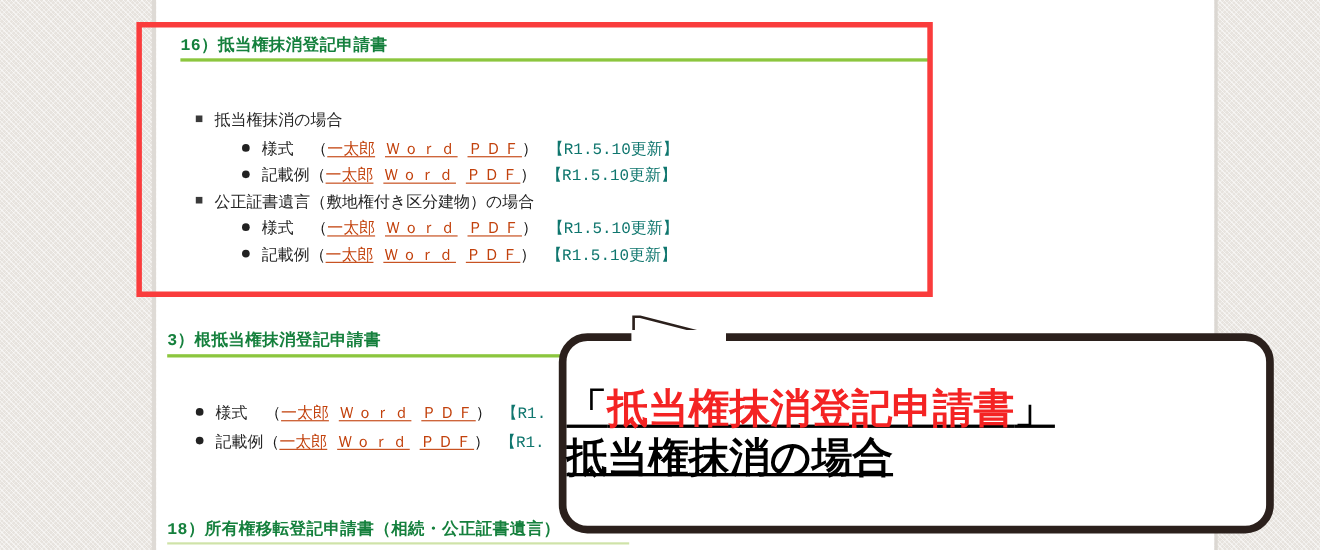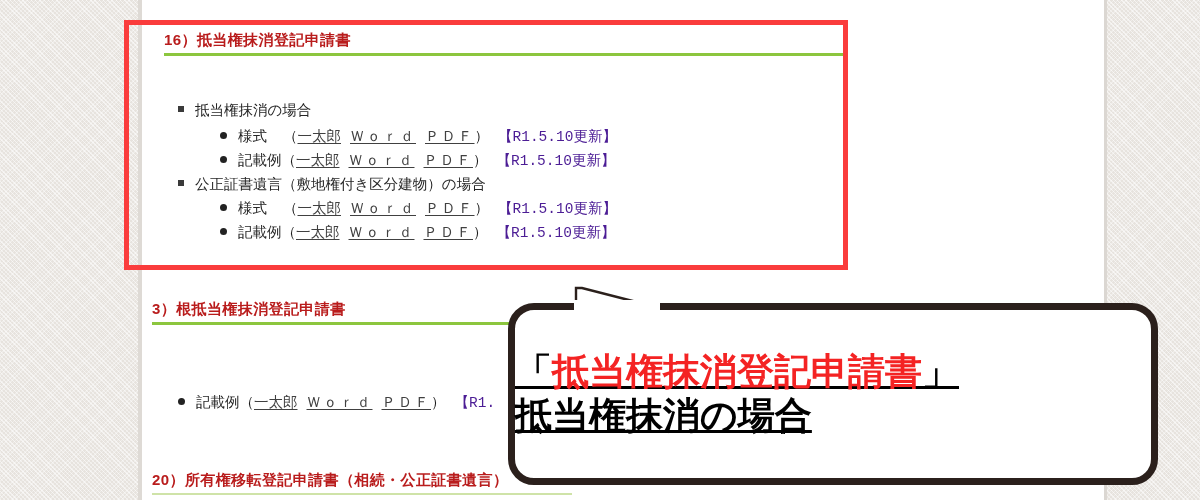--- a/index.html
+++ b/index.html
@@ -66,21 +66,22 @@
     height: 500px;
     color: #262626;
   }
 
   .sec-head {
     position: absolute;
     font-weight: bold;
     font-size: 15px;
     letter-spacing: 0.4px;
     white-space: nowrap;
-    color: #b91c1c;
+    color: #15803d;
+    font-family: Liberation Mono, monospace;
   }
   .sec-rule {
     position: absolute;
     height: 3px;
     background: #8cc63e;
   }
 
   .bullet-row {
     position: absolute;
     white-space: nowrap;
@@ -108,27 +109,27 @@
     background: #222;
     vertical-align: middle;
     margin-right: 11px;
     position: relative;
     top: -2px;
   }
 
   .lbl { color: #262626; }
   .paren { color: #1a1a1a; }
   .lnk {
-    color: #404040;
+    color: #c2410c;
     text-decoration: underline;
     text-underline-offset: 2px;
     letter-spacing: 2px;
   }
   .lnk.jp { letter-spacing: 0px; }
-  .note { color: #4c1d95; }
+  .note { color: #0f766e; }
   .sp-wide { display: inline-block; width: 16px; }
   .sp-mid  { display: inline-block; width: 9px; }
 
   
   .red-box {
     position: absolute;
     left: 124px;
     top: 20px;
     width: 724px;
     height: 250px;
@@ -225,26 +226,29 @@
       <span class="mk-dot"></span><span class="lbl">様式</span><span class="sp-wide"></span><span class="paren">（</span><a class="lnk jp" href="#">一太郎</a><span class="sp-mid"></span><a class="lnk" href="#">Ｗｏｒｄ</a><span class="sp-mid"></span><a class="lnk" href="#">ＰＤＦ</a><span class="paren">）</span><span class="sp-mid"></span><span class="note">【R1.5.10更新】</span>
     </div>
 
     <div class="bullet-row lvl2" style="left:78px; top:226px;">
       <span class="mk-dot"></span><span class="lbl">記載例</span><span class="paren">（</span><a class="lnk jp" href="#">一太郎</a><span class="sp-mid"></span><a class="lnk" href="#">Ｗｏｒｄ</a><span class="sp-mid"></span><a class="lnk" href="#">ＰＤＦ</a><span class="paren">）</span><span class="sp-mid"></span><span class="note">【R1.5.10更新】</span>
     </div>
 
     <div class="sec-head" style="left:10px; top:300px;">3）根抵当権抹消登記申請書</div>
     <div class="sec-rule" style="left:10px; top:322px; width:960px;"></div>
 
+    <div class="bullet-row lvl2" style="left:36px; top:370px;">
+      <span class="mk-dot"></span><span class="lbl">様式</span><span class="sp-wide"></span><span class="paren">（</span><a class="lnk jp" href="#">一太郎</a><span class="sp-mid"></span><a class="lnk" href="#">Ｗｏｒｄ</a><span class="sp-mid"></span><a class="lnk" href="#">ＰＤＦ</a><span class="paren">）</span><span class="sp-mid"></span><span class="note">【R1.</span>
+    </div>
 
     <div class="bullet-row lvl2" style="left:36px; top:396px;text-align:center;">
       <span class="mk-dot"></span><span class="lbl">記載例</span><span class="paren">（</span><a class="lnk jp" href="#">一太郎</a><span class="sp-mid"></span><a class="lnk" href="#">Ｗｏｒｄ</a><span class="sp-mid"></span><a class="lnk" href="#">ＰＤＦ</a><span class="paren">）</span><span class="sp-mid"></span><span class="note">【R1.</span>
     </div>
 
-    <div class="sec-head" style="left:10px; top:471px;">20）所有権移転登記申請書（相続・公正証書遺言）</div>
+    <div class="sec-head" style="left:10px; top:471px;">18）所有権移転登記申請書（相続・公正証書遺言）</div>
     <div class="sec-rule" style="left:10px; top:493px; width:420px; height:2px; background:#cfe3a8;"></div>
   </div>
 
   <div class="red-box"></div>
 
   <div class="bubble">
     <div class="bubble-inner">
       <div class="bub-line"><span>「</span><span class="hl">抵当権抹消登記申請書</span><span>」</span></div>
       <div class="bub-line">抵当権抹消の場合</div>
     </div>

